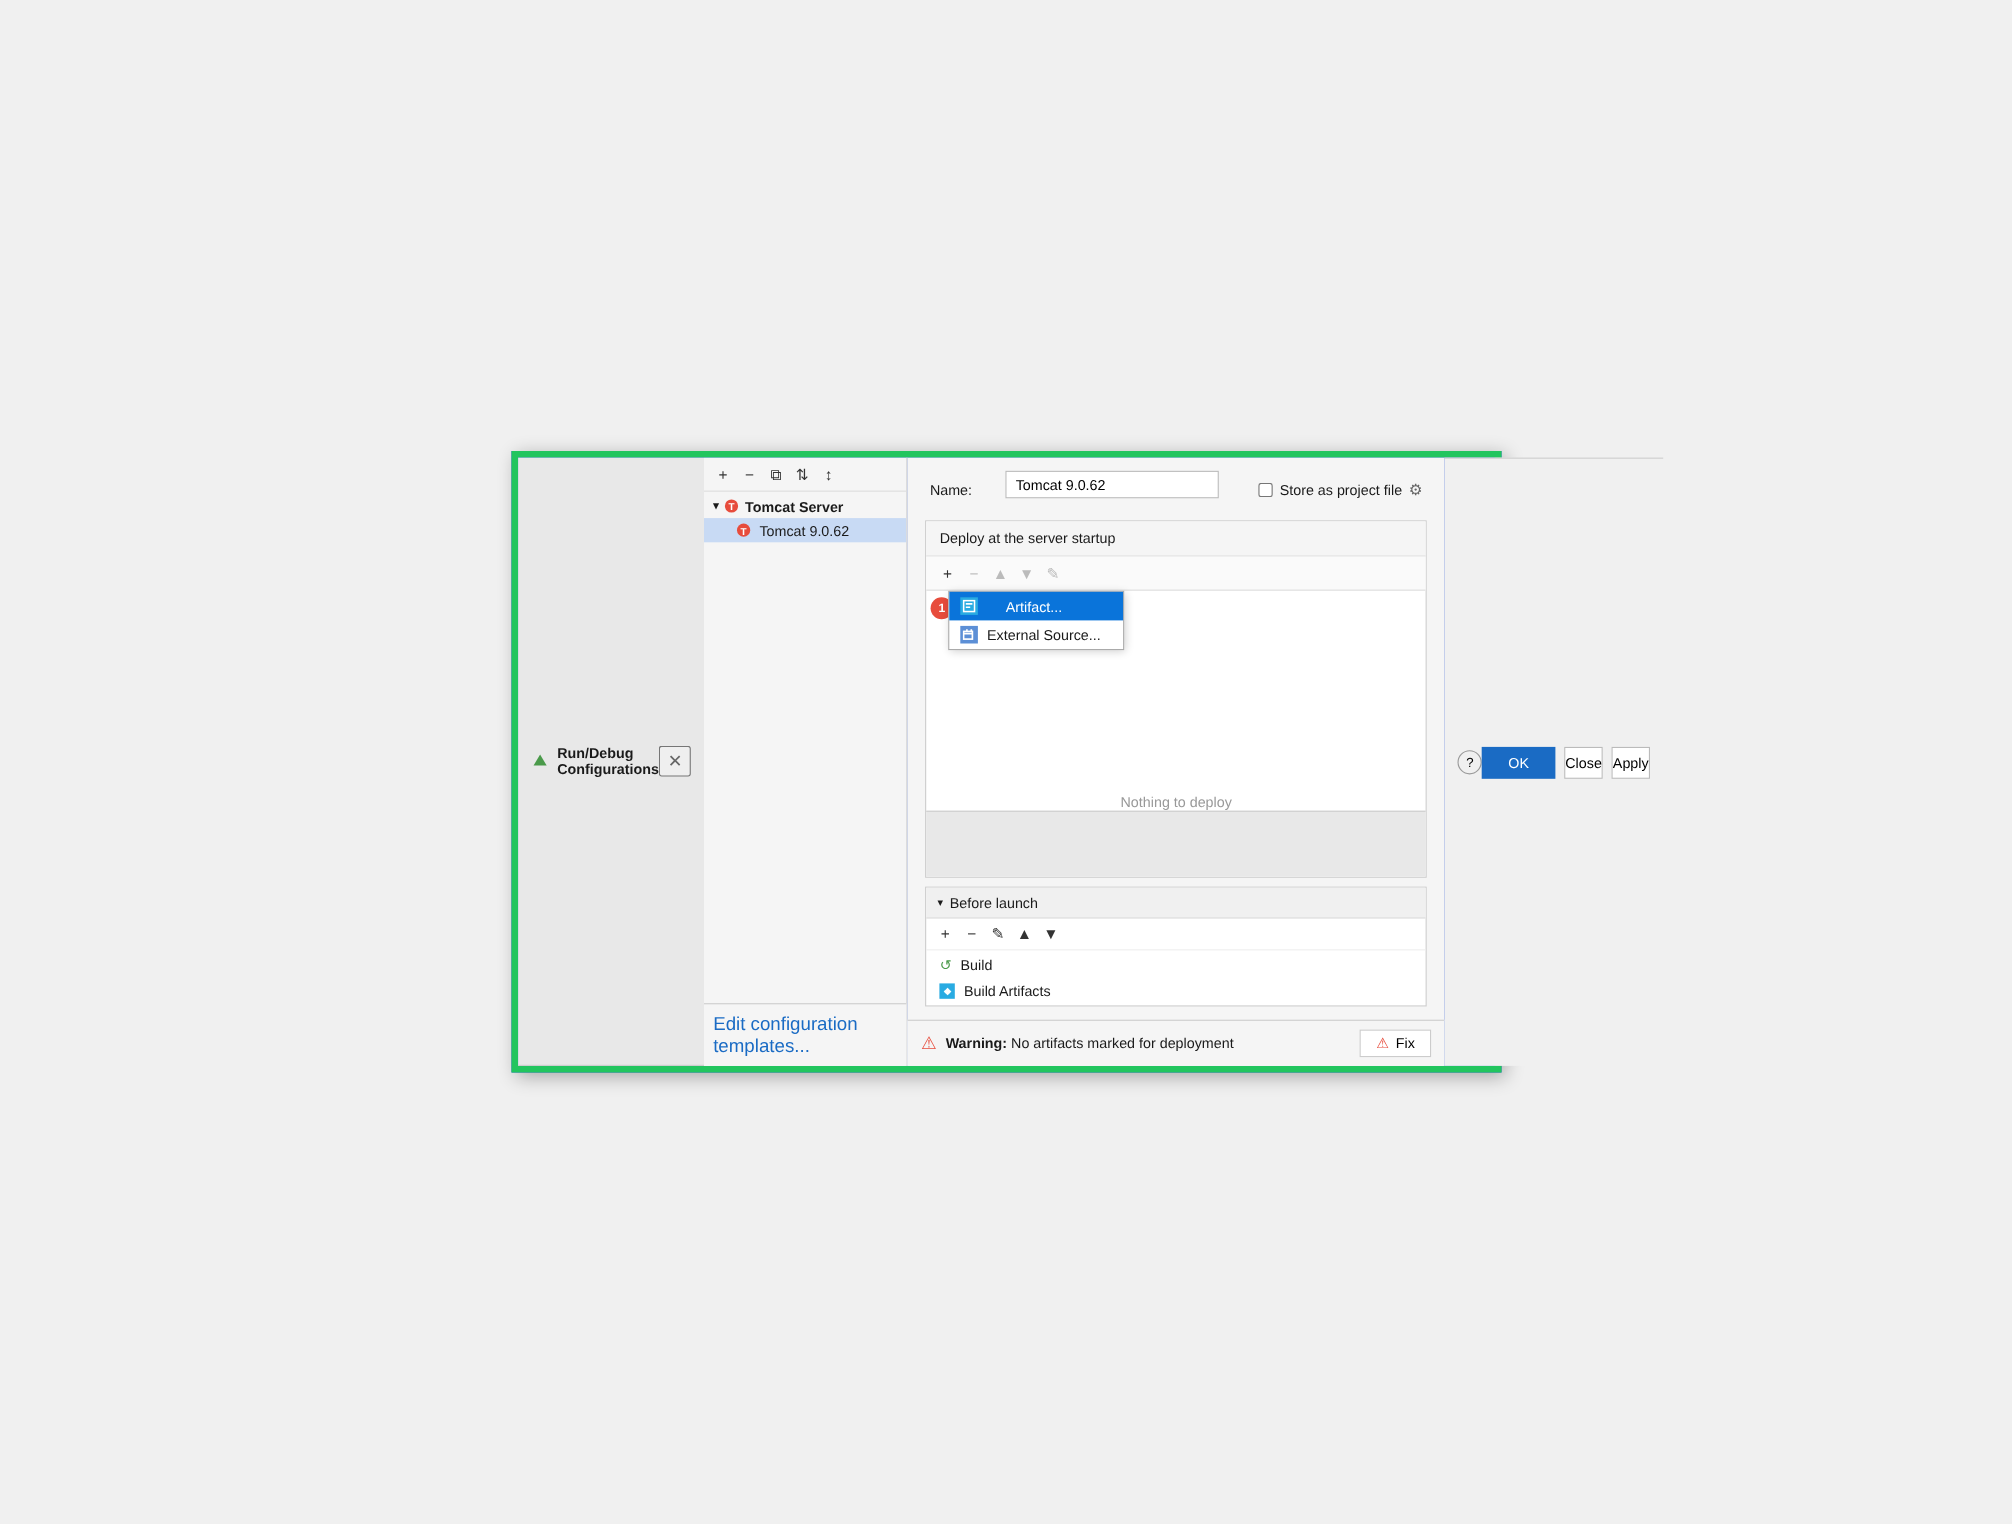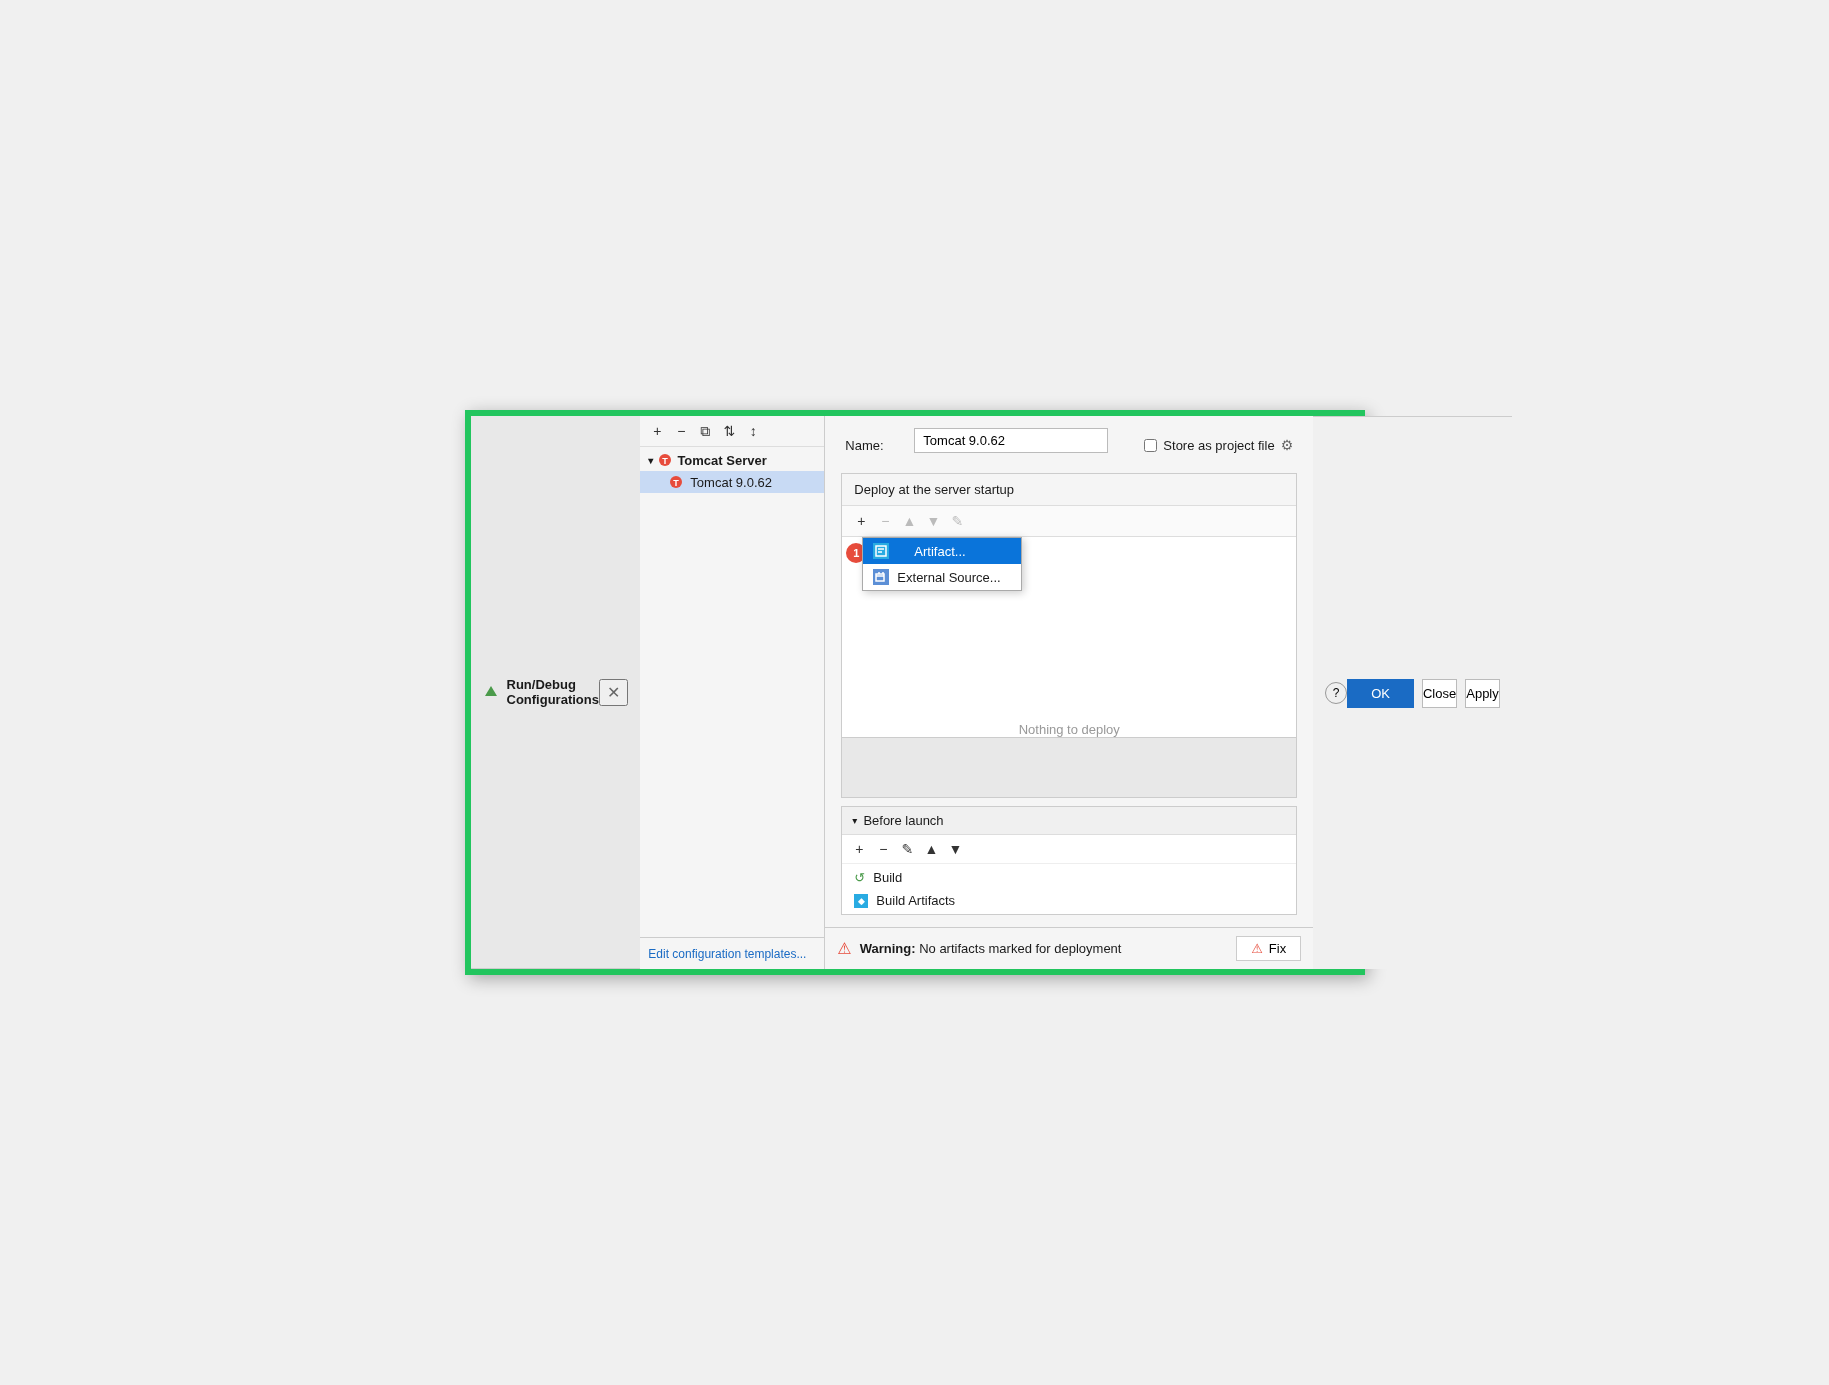--- a/index.html
+++ b/index.html
@@ -389,21 +389,21 @@
           <div class="tree-item selected">
             <svg width="16" height="16" viewBox="0 0 16 16">
               <circle cx="8" cy="8" r="6" fill="#e74c3c"></circle>
               <text x="8" y="12" text-anchor="middle" fill="white" font-size="9" font-weight="bold">T</text>
             </svg>
             <span>Tomcat 9.0.62</span>
           </div>
         </div>
       </div>
       <div style="padding: 8px; border-top: 1px solid #ccc; background: #f5f5f5;">
-        <a href="#" style="color: #1a6bc4; text-decoration: none; font-size: 12px;">Edit configuration templates...</a>
+        <a href="#" style="color: #1a6bc4; text-decoration: none; font-size: 17px;">Edit configuration templates...</a>
       </div>
     </div>
 
     <div class="right-panel">
 
       <div class="name-row">
         <label class="name-label">Name:</label>
         <input type="text" class="name-input" value="Tomcat 9.0.62" style="">
         <div class="store-project">
           <input type="checkbox" style="">

